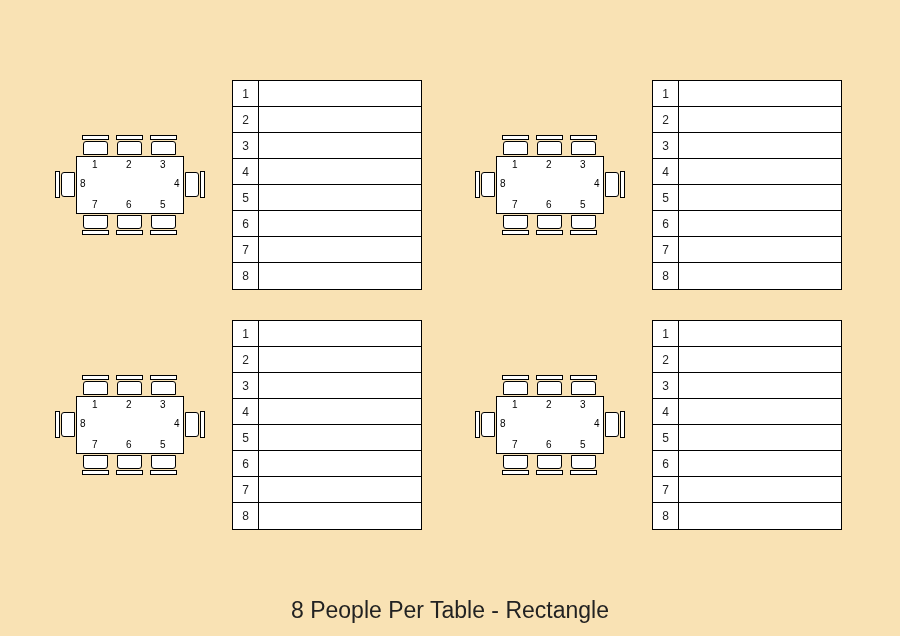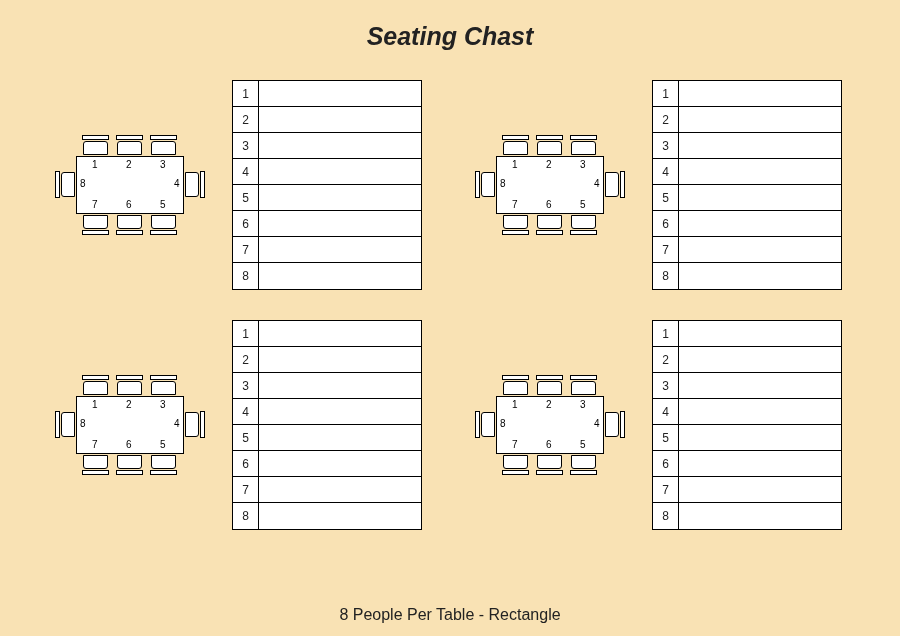--- a/index.html
+++ b/index.html
@@ -24,21 +24,21 @@
     color: #222;
     padding-top: 22px;
     padding-bottom: 6px;
   }
   .footer {
     position: absolute;
     bottom: 12px;
     left: 0;
     right: 0;
     text-align: center;
-    font-size: 16px;
+    font-size: 23px;
     color: #222;
   }
   .grid {
     position: absolute;
     top: 80px;
     left: 50px;
     right: 30px;
     display: grid;
     grid-template-columns: 1fr 1fr;
     grid-template-rows: 1fr 1fr;
@@ -109,21 +109,20 @@
     color: #222;
   }
   .row .name {
     flex: 1;
   }
 </style>
 </head>
 <body>
 
 <div class="page">
-  <div class="title">Seating Chast</div>
 
   <div class="grid">
 
     <div class="block">
       <div class="diagram">
 
         <div class="chair-back h" style="left:32px; top:5px;"></div>
         <div class="chair h" style="left:33px; top:11px;"></div>
         <div class="chair-back h" style="left:66px; top:5px;"></div>
         <div class="chair h" style="left:67px; top:11px;"></div>

